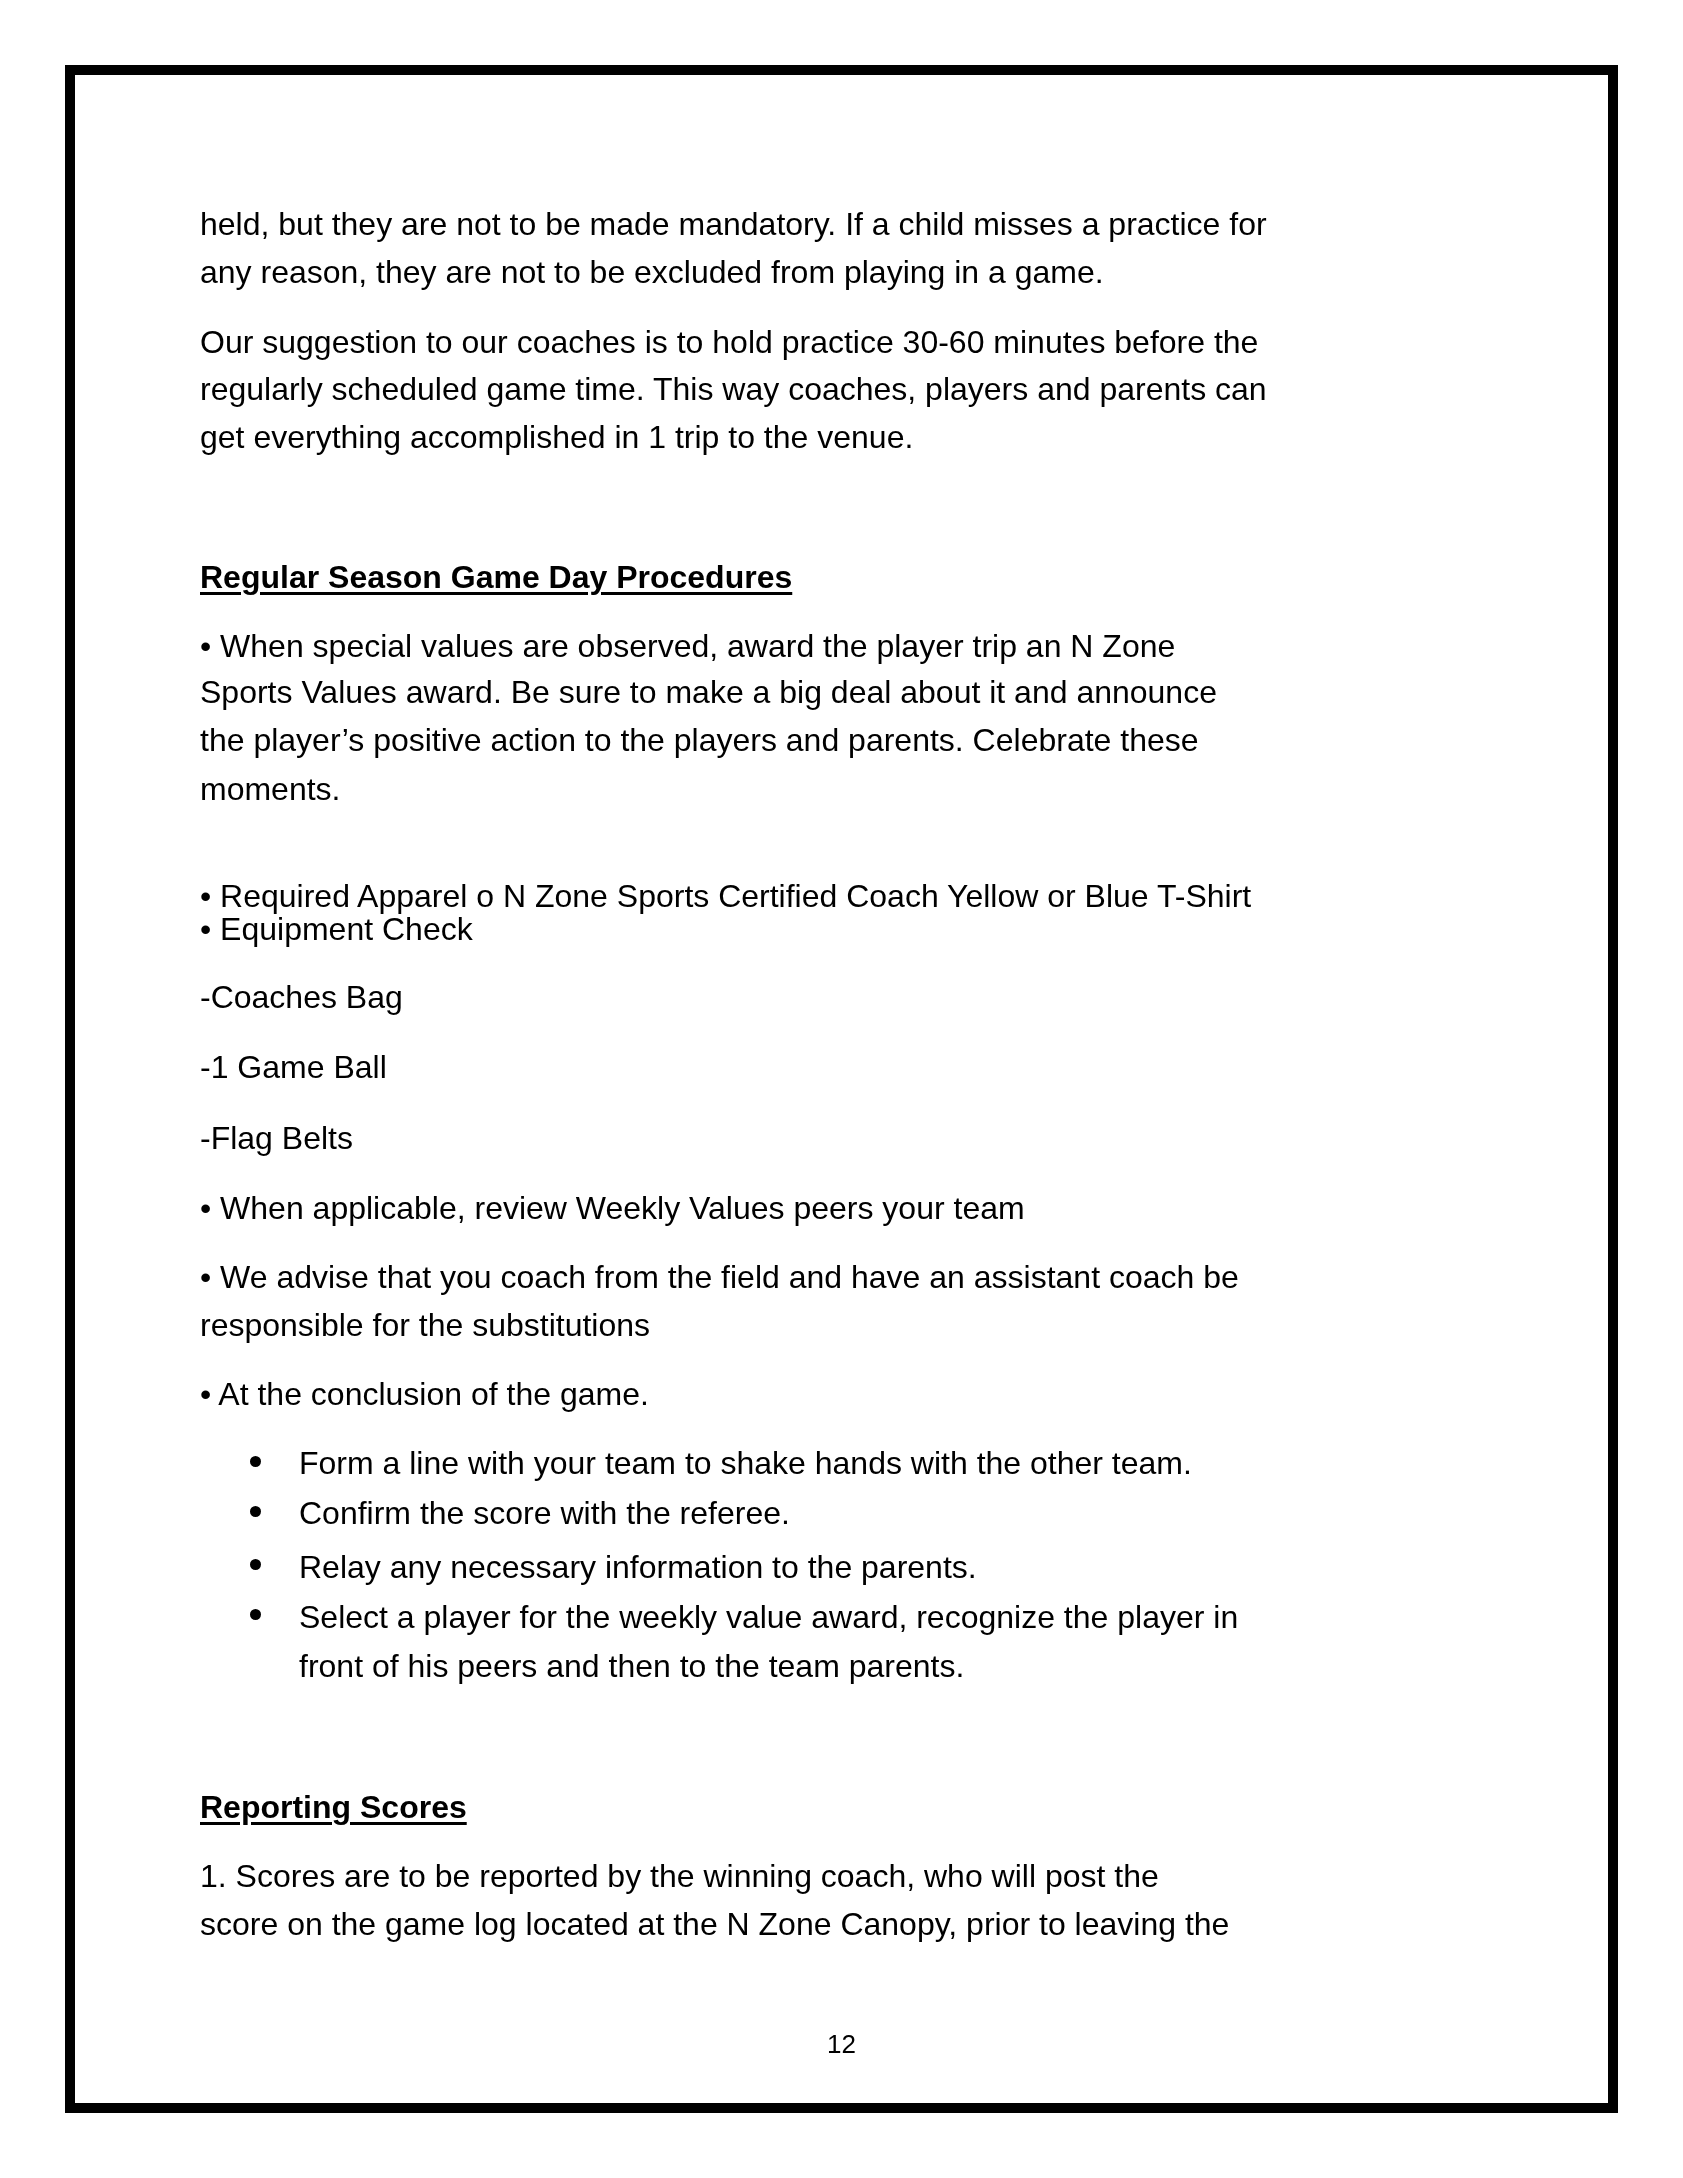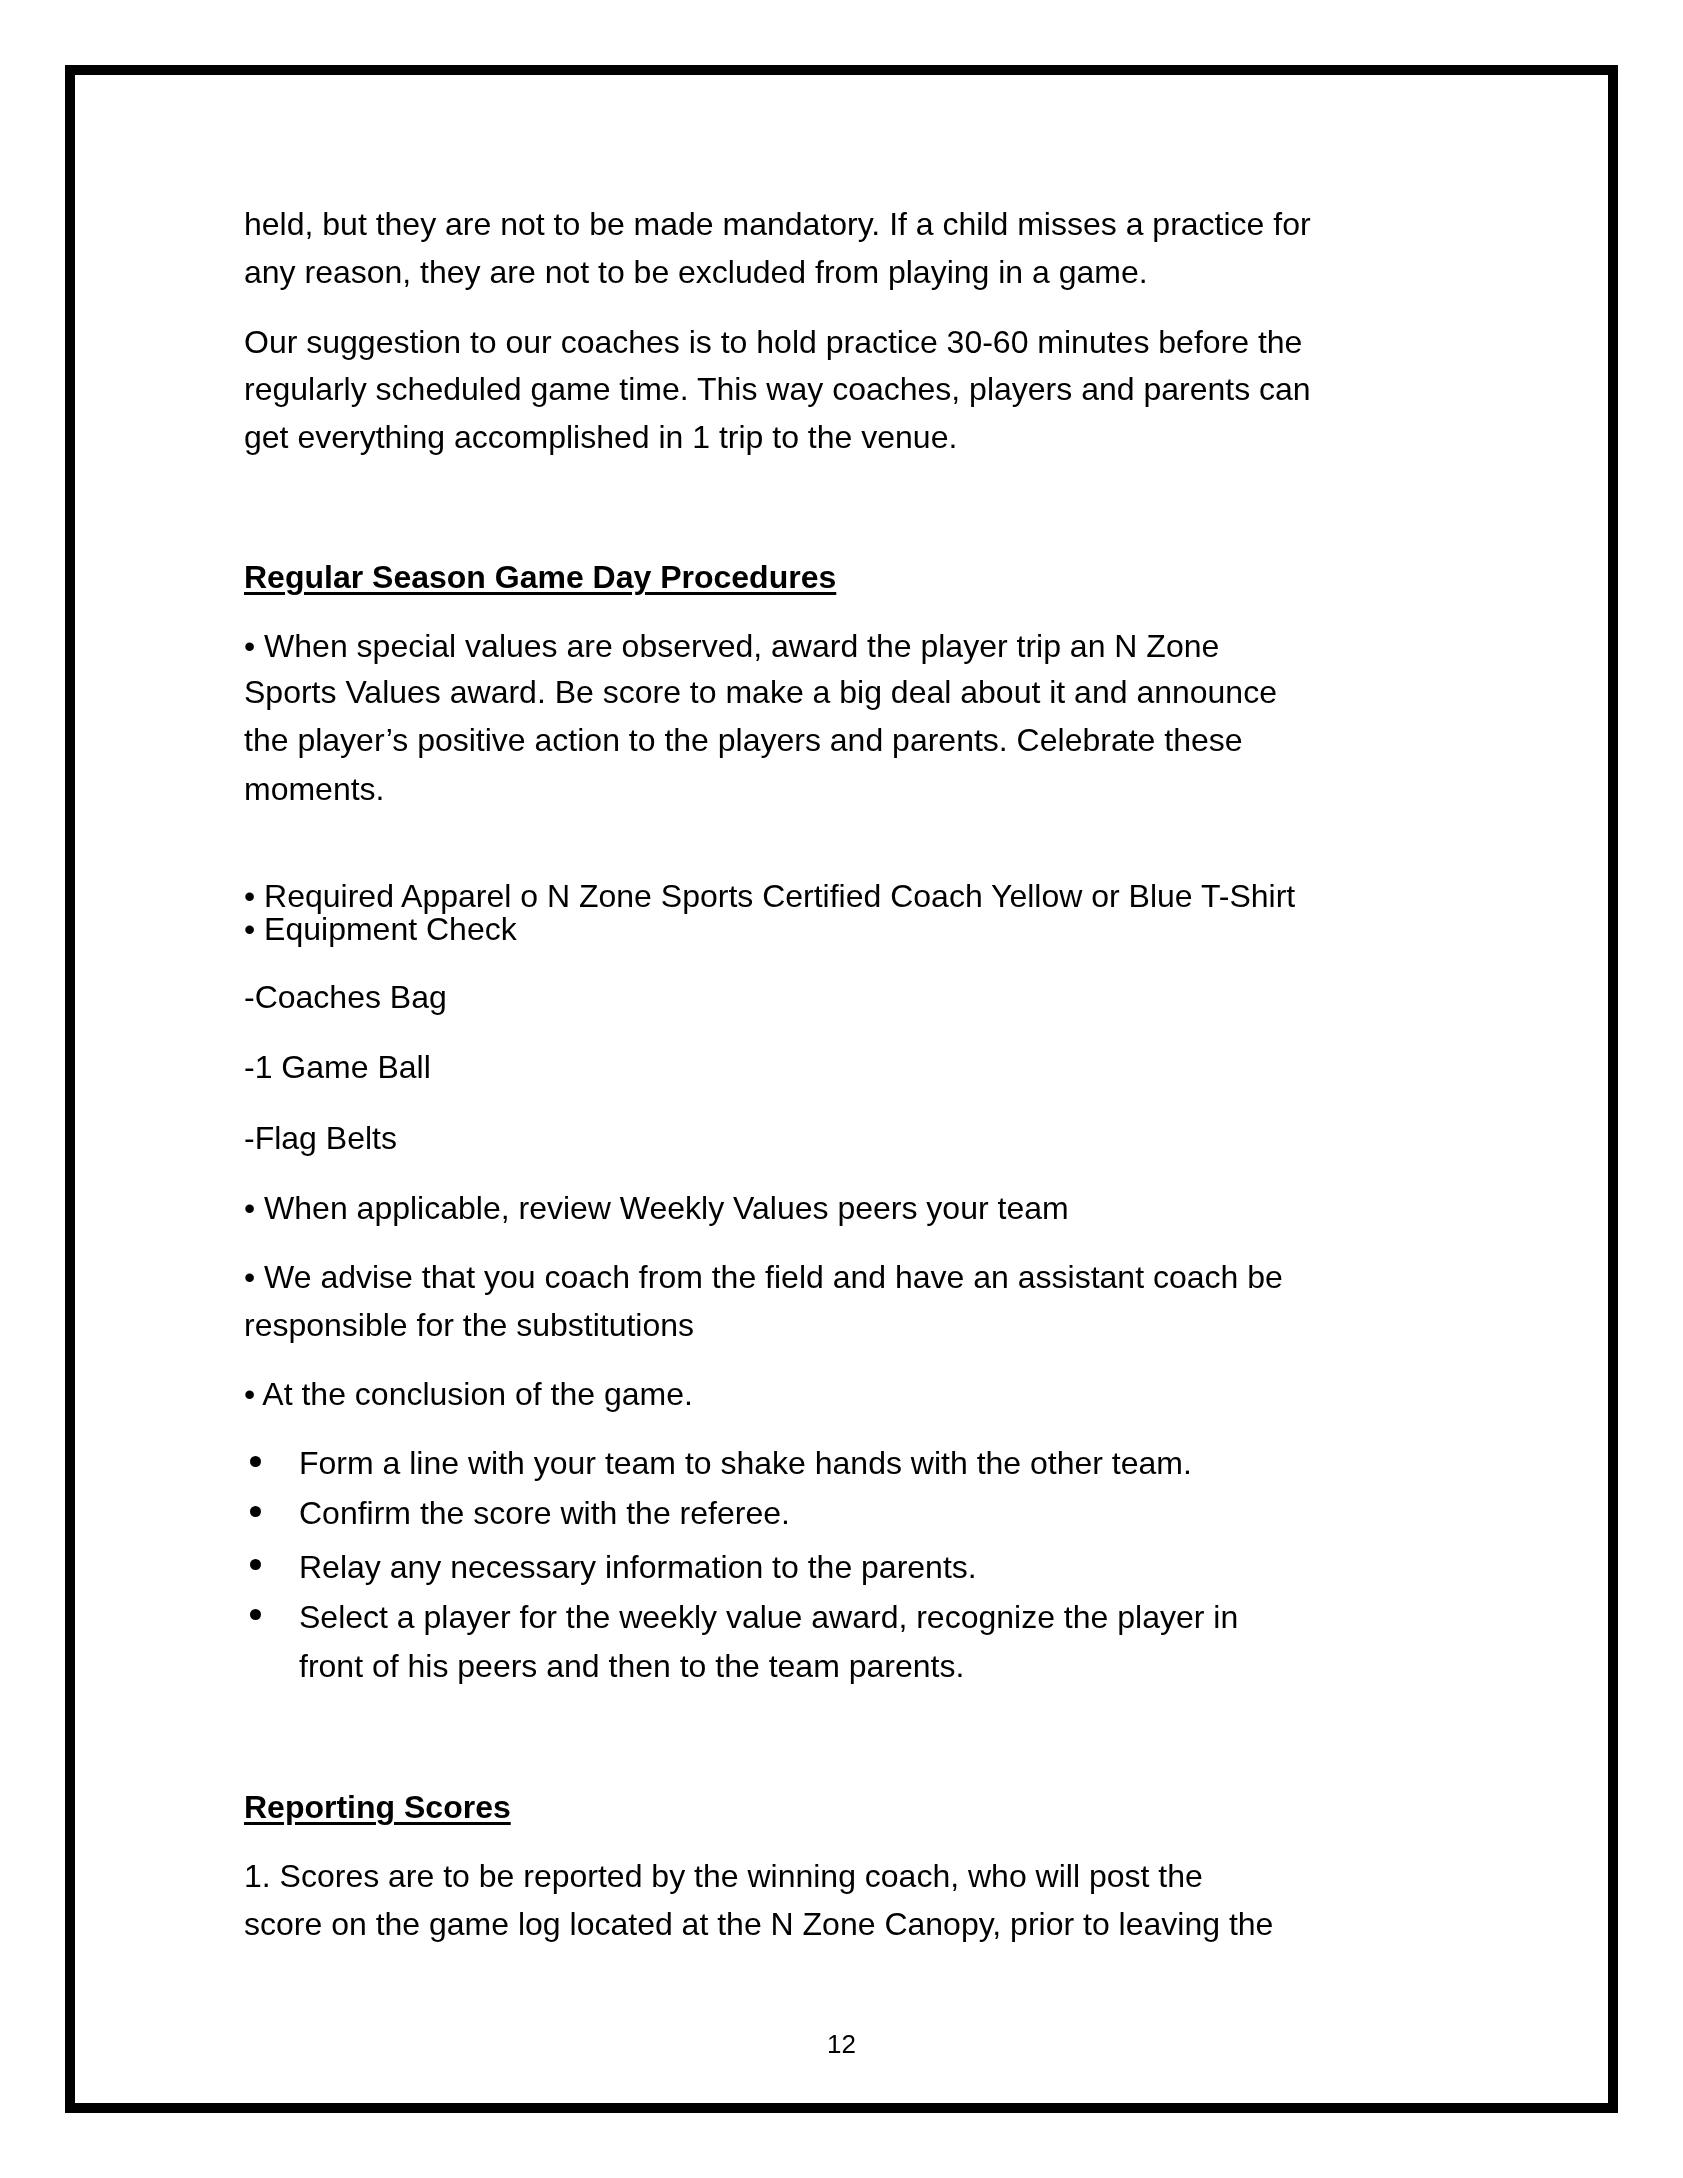--- a/index.html
+++ b/index.html
@@ -10,21 +10,21 @@
     border: 10px solid #000000;
     box-sizing: content-box;
   }
   .content {
     position: absolute; left: 200px; top: 0; width: 1297px;
     font-family: "Liberation Sans", sans-serif;
     font-size: 32px; color: #000000;
   }
   .line {
     position: absolute; left: 0; white-space: nowrap;
-    line-height: 48px; height: 48px; margin-left: 44px;
+    line-height: 48px; height: 48px;
   }
   .heading { font-weight: bold; text-decoration: underline; text-decoration-thickness: 3px; text-underline-offset: 4px; }
   .sub-bullet {
     position: absolute; left: 50px; width: 11px; height: 11px; border-radius: 50%; background: #000;
   }
   .sub-text { position: absolute; left: 99px; white-space: nowrap; line-height: 48px; height: 48px; }
   .bold { font-weight: normal; }
   .page-number {
     position: absolute; left: 0; width: 1683px; text-align: center;
     font-family: "Liberation Sans", sans-serif; font-size: 26px; color: #000;
@@ -42,21 +42,21 @@
   <div class="line" style="top:200px">held, but they are not to be made mandatory. If a child misses a practice for</div>
   <div class="line" style="top:248px">any reason, they are not to be excluded from playing in a game.</div>
 
   <div class="line" style="top:318px">Our suggestion to our coaches is to hold practice 30-60 minutes before the</div>
   <div class="line" style="top:365px">regularly scheduled game time. This way coaches, players and parents can</div>
   <div class="line" style="top:413px">get everything accomplished in 1 trip to the venue.</div>
 
   <div class="line heading" style="top:553px">Regular Season Game Day Procedures</div>
 
   <div class="line" style="top:622px">• When special values are observed, award the player trip an N Zone</div>
-  <div class="line" style="top:668px">Sports Values award. Be score to make a big deal about it and announce</div>
+  <div class="line" style="top:668px">Sports Values award. Be sure to make a big deal about it and announce</div>
   <div class="line" style="top:716px">the player’s positive action to the players and parents. Celebrate these</div>
   <div class="line" style="top:765px">moments.</div>
 
   <div class="line" style="top:872px">• Required Apparel o N Zone Sports Certified Coach Yellow or Blue T-Shirt</div>
 
   <div class="line" style="top:905px">• Equipment Check</div>
 
   <div class="line" style="top:973px">-Coaches Bag</div>
   <div class="line" style="top:1043px">-1 Game Ball</div>
   <div class="line" style="top:1114px">-Flag Belts</div>

